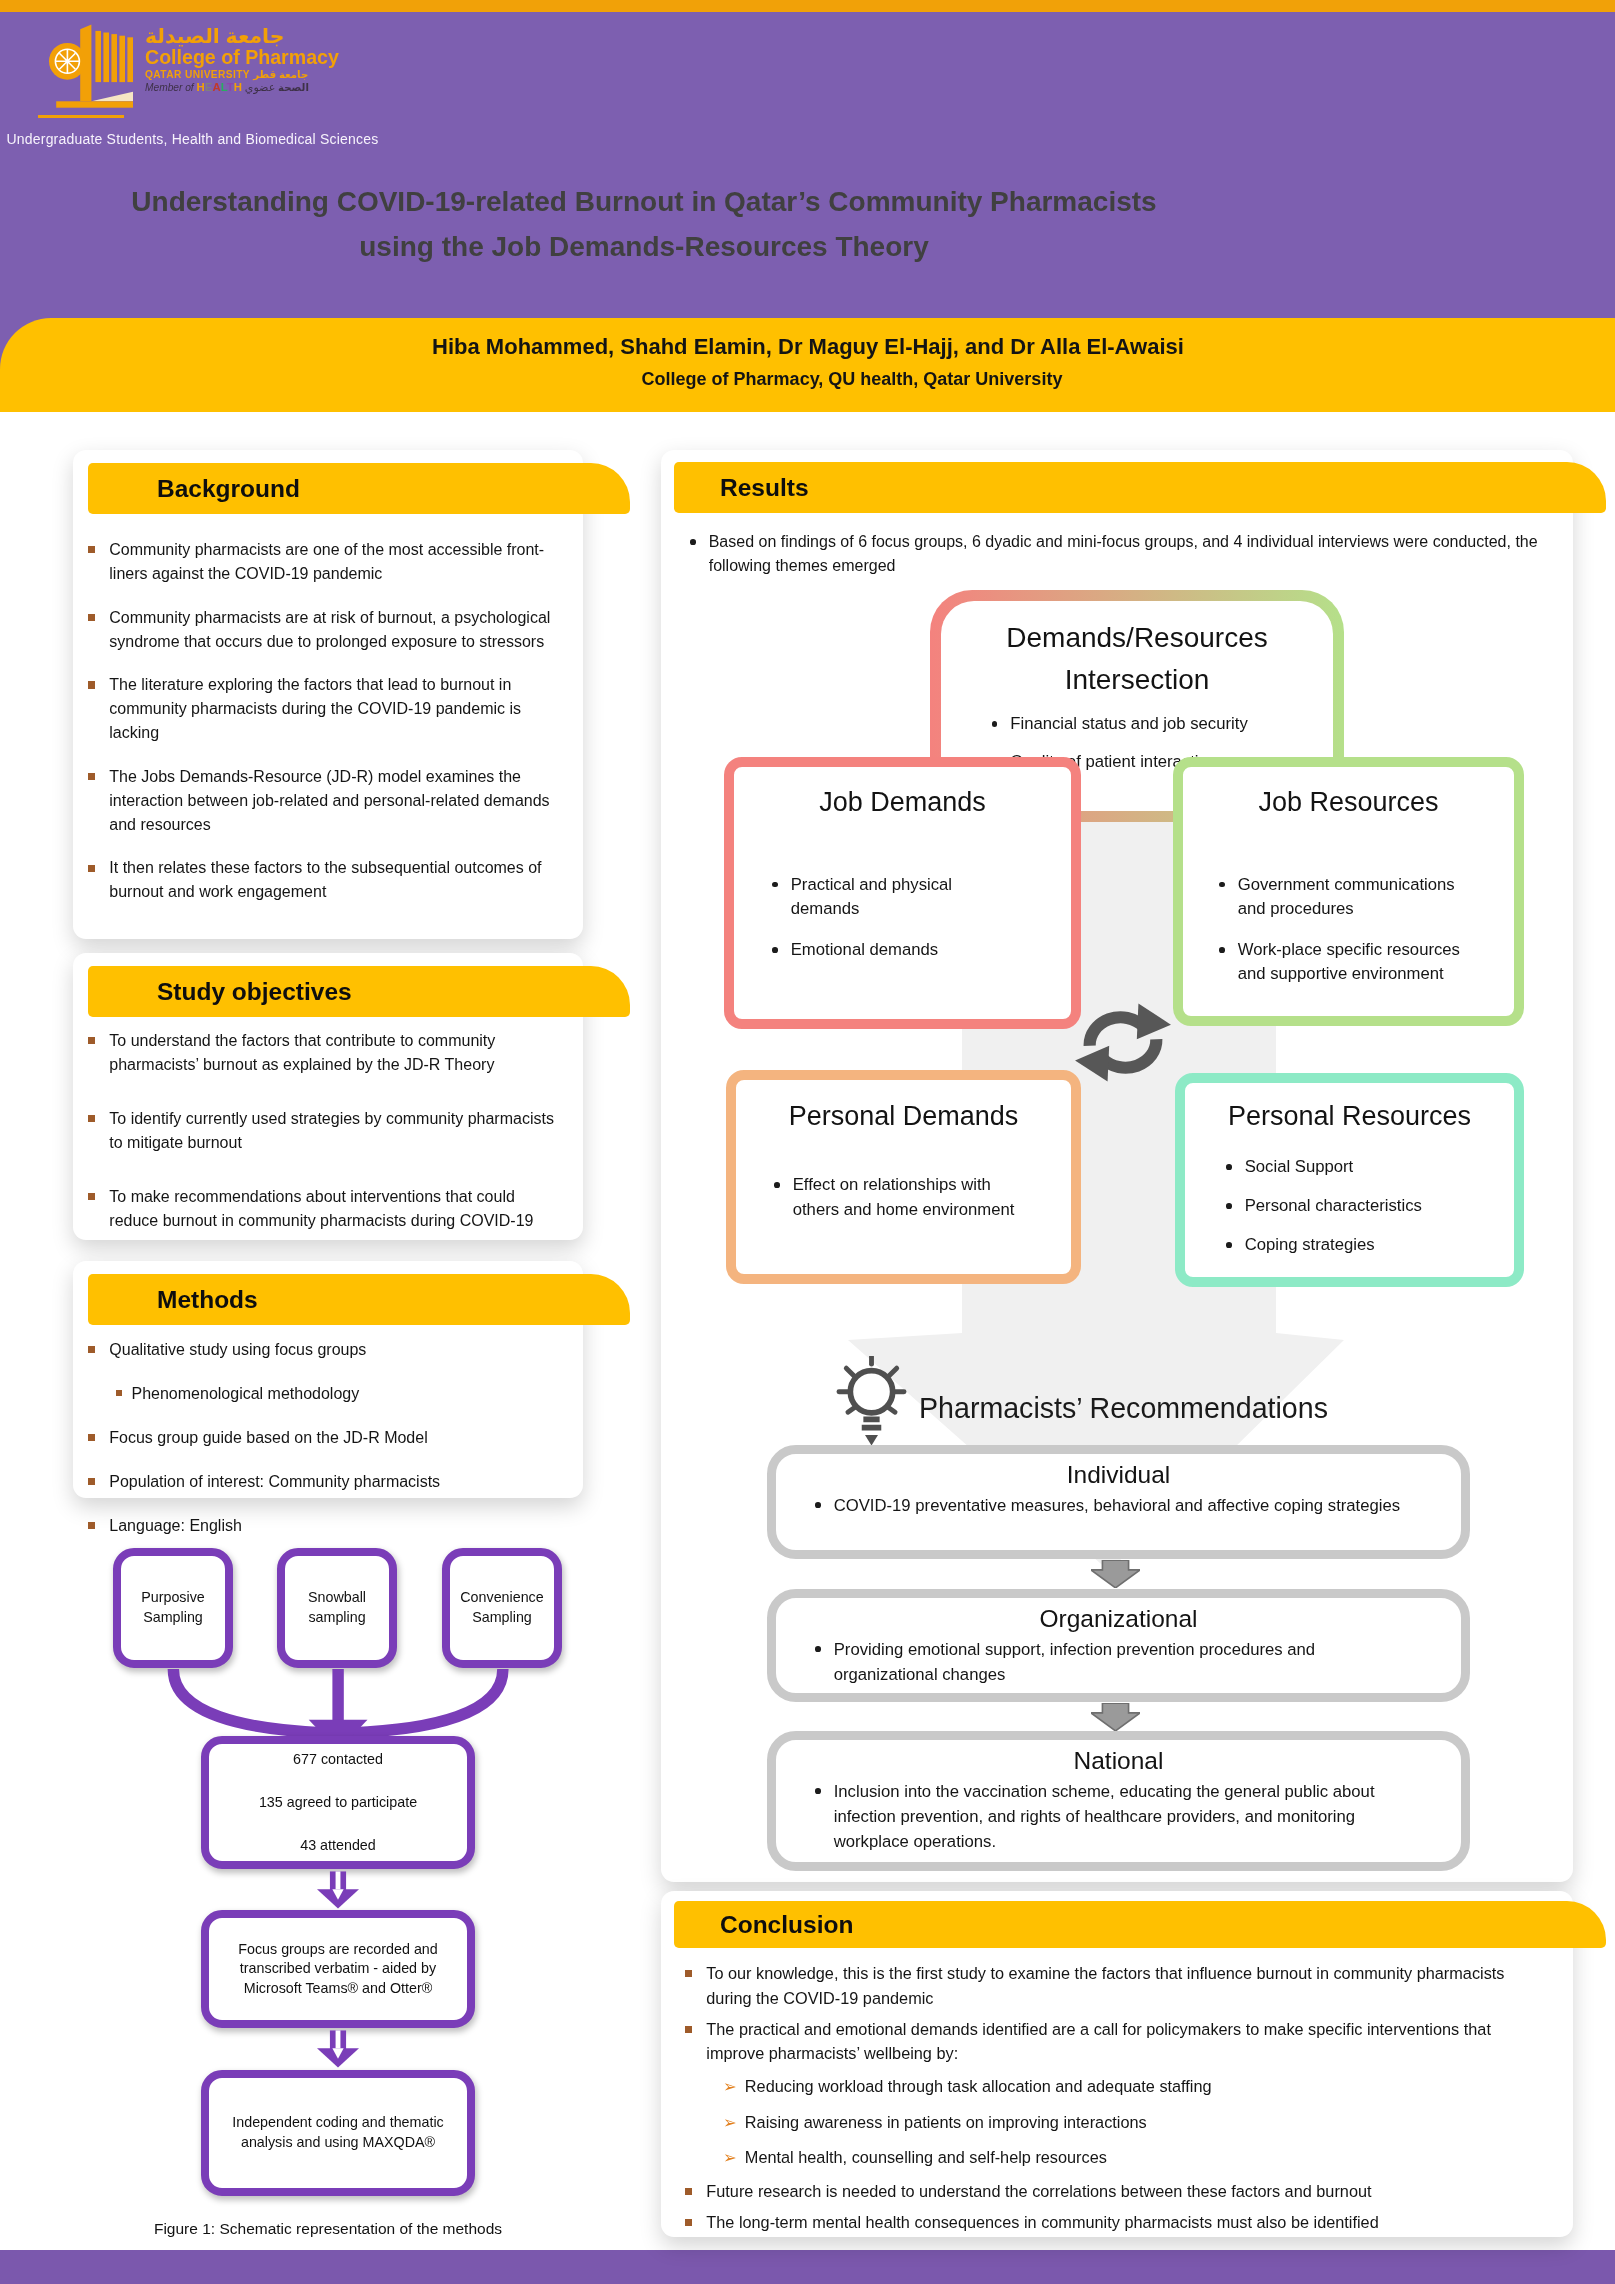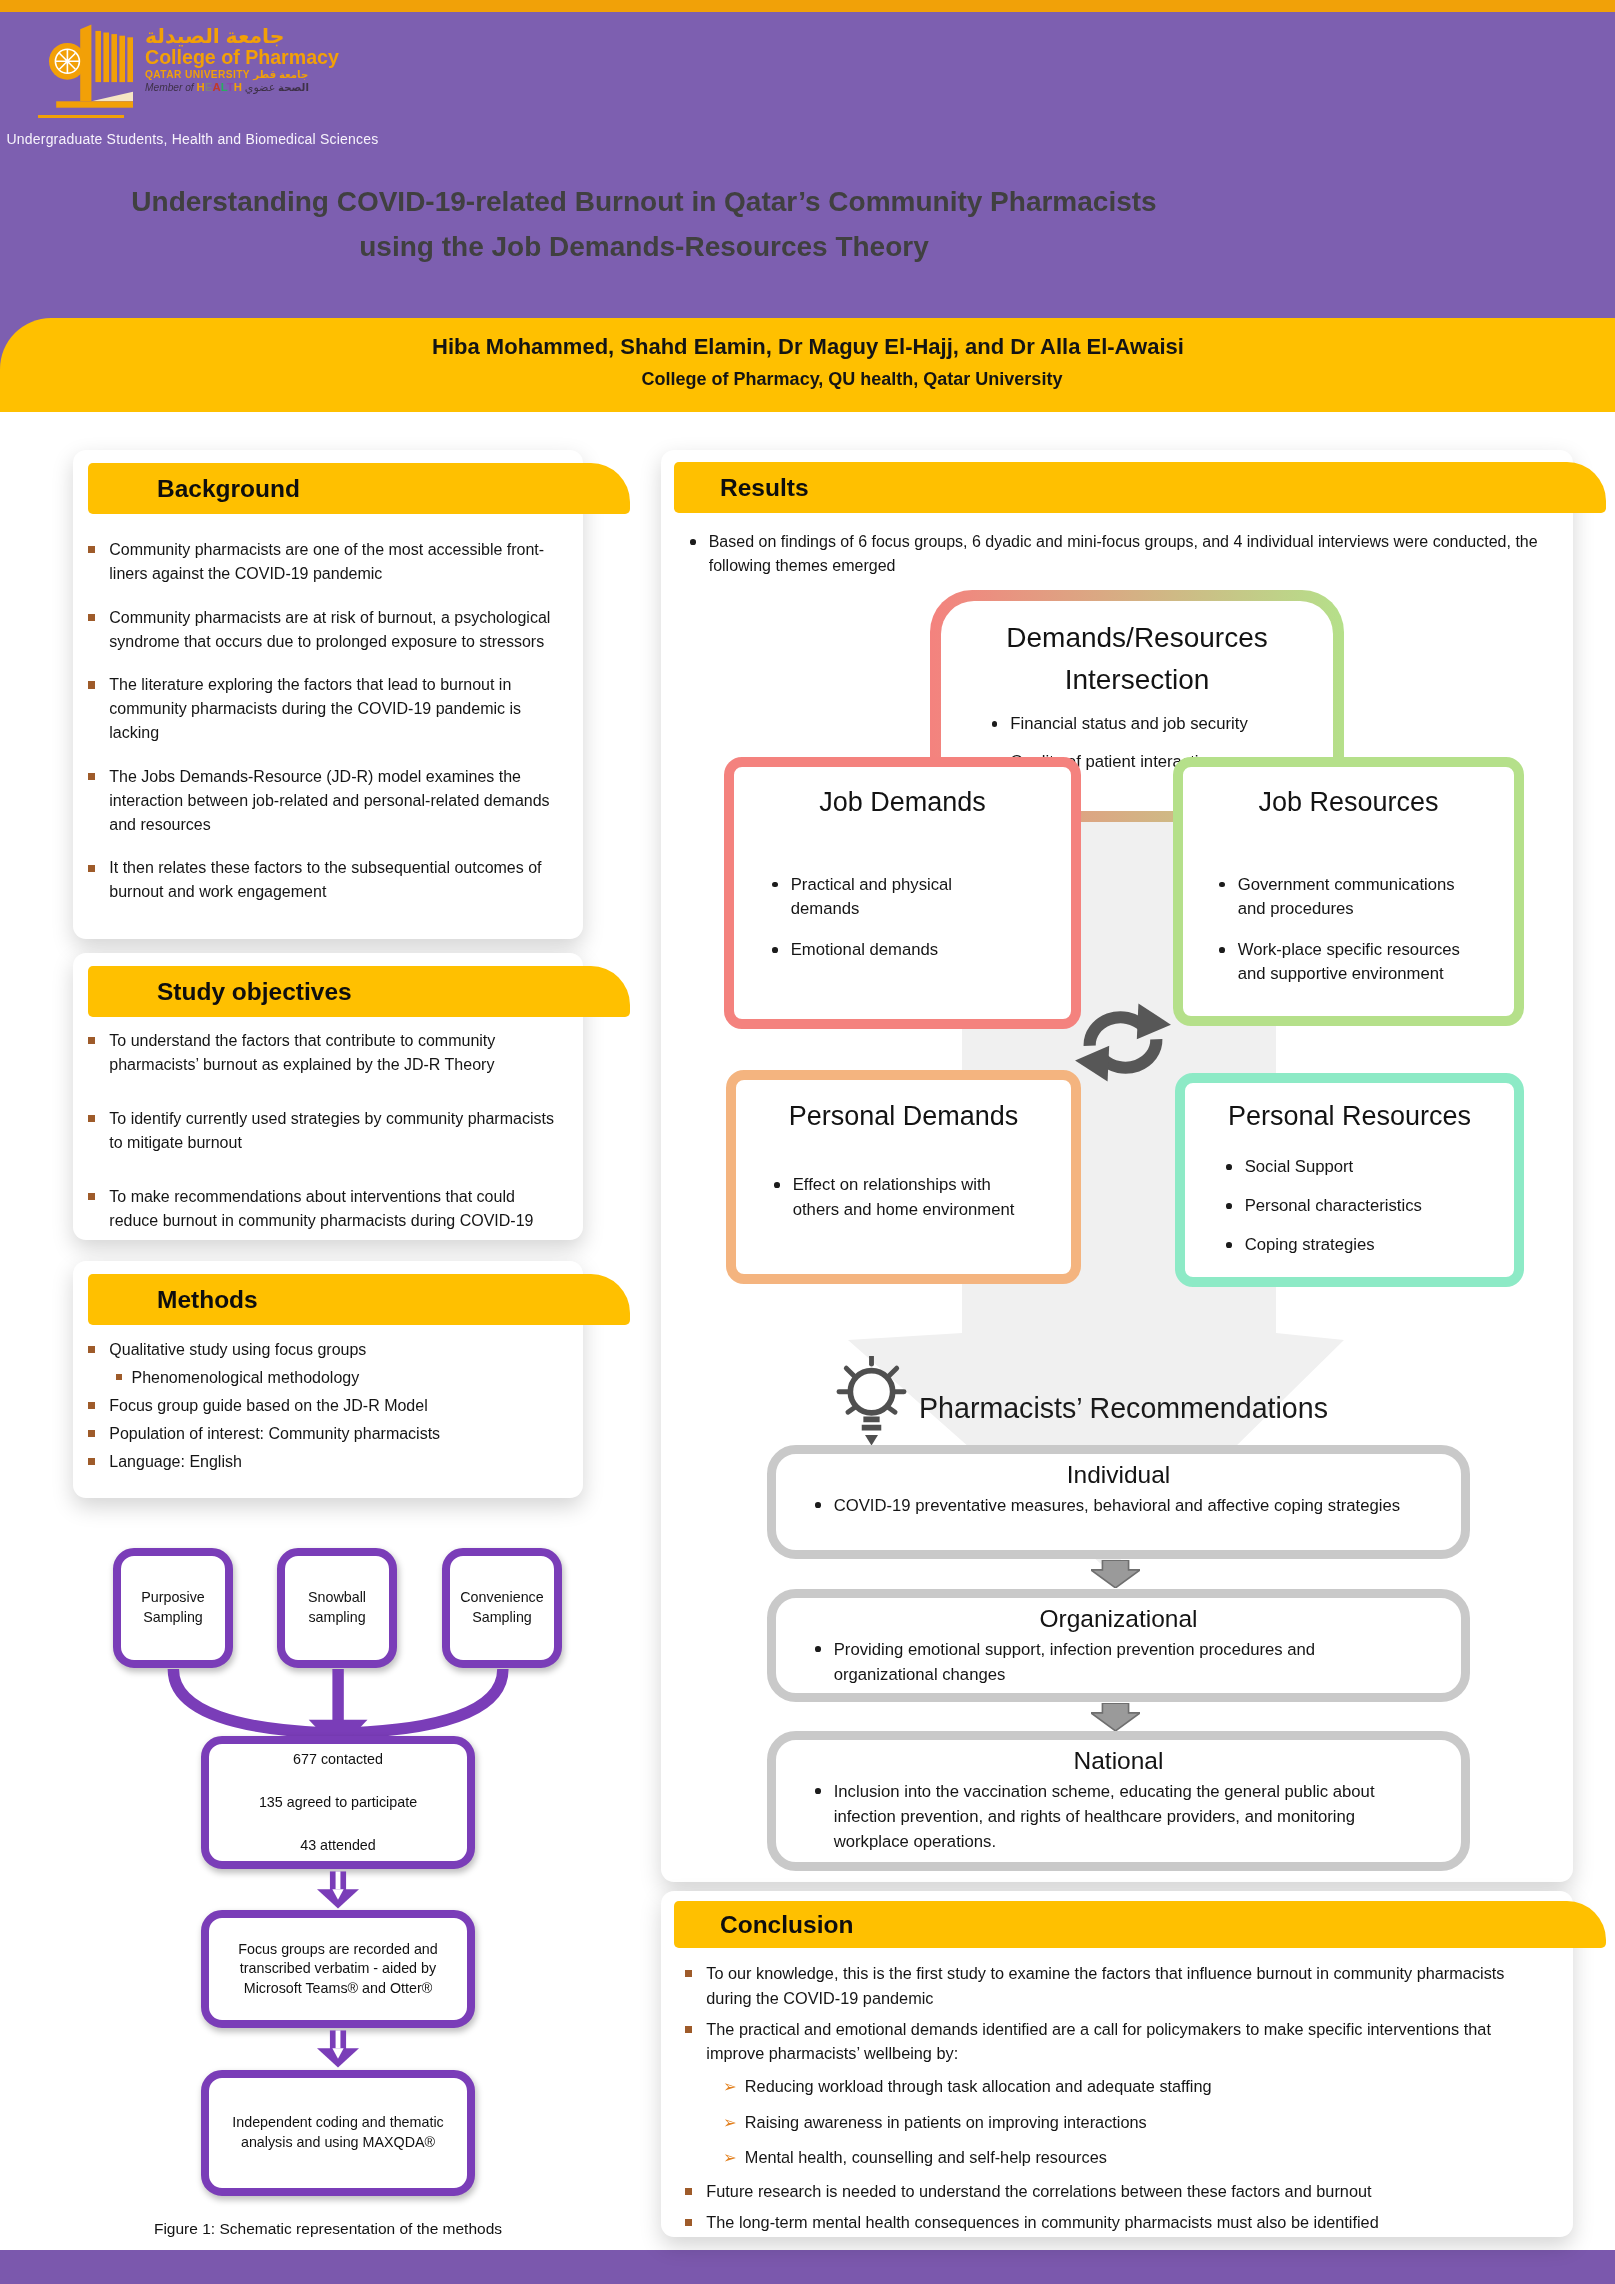--- a/index.html
+++ b/index.html
@@ -168,21 +168,21 @@
     <div class="b">
         <span class="sq"></span>
         <span class="btxt" style="width:457px">To make recommendations about interventions that could reduce burnout in community pharmacists during COVID-19</span>
       </div>
   </div>
 
   <div class="card" style="left:73px;top:1261px;width:510px;height:237px"></div>
   <div class="bar left-col" style="left:88px;top:1274px;width:473px;height:51px">
     <span>Methods</span>
   </div>
-  <div class="blist" style="left:88px;top:1338px;width:481px;row-gap:4px">
+  <div class="blist" style="left:88px;top:1338px;width:481px;row-gap:20px">
     <div class="b">
         <span class="sq"></span>
         <span class="btxt">Qualitative study using focus groups</span>
       </div>
     <div class="b" style="margin-left:28px">
         <span class="sq small"></span>
         <span class="btxt">Phenomenological methodology</span>
       </div>
     <div class="b">
         <span class="sq"></span>

